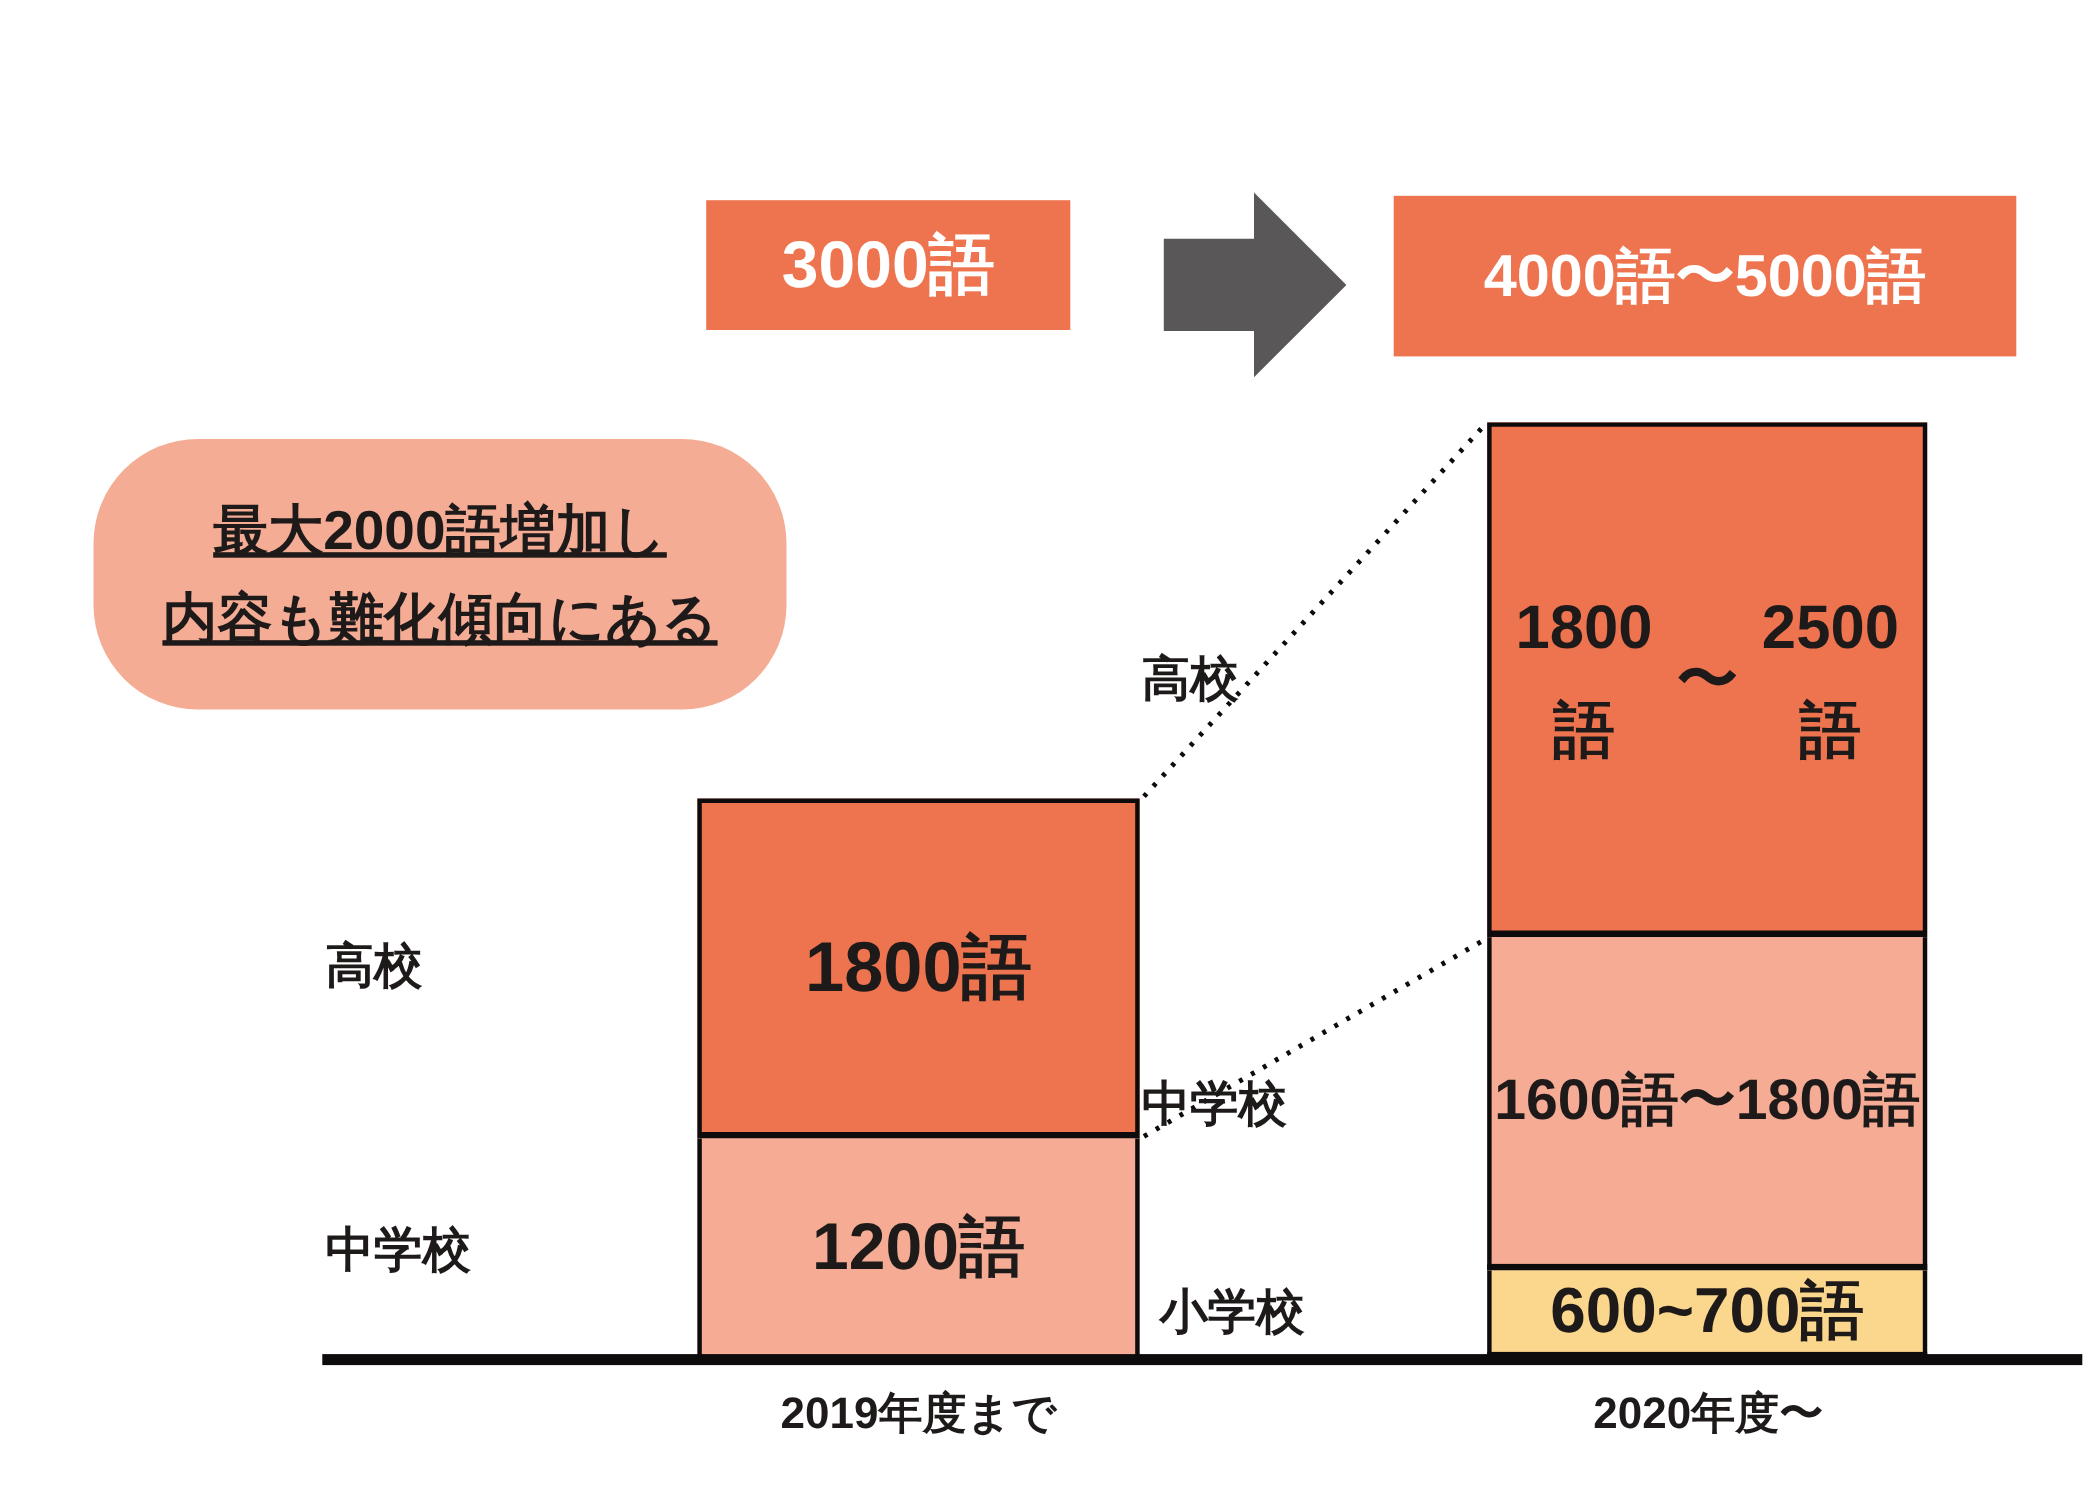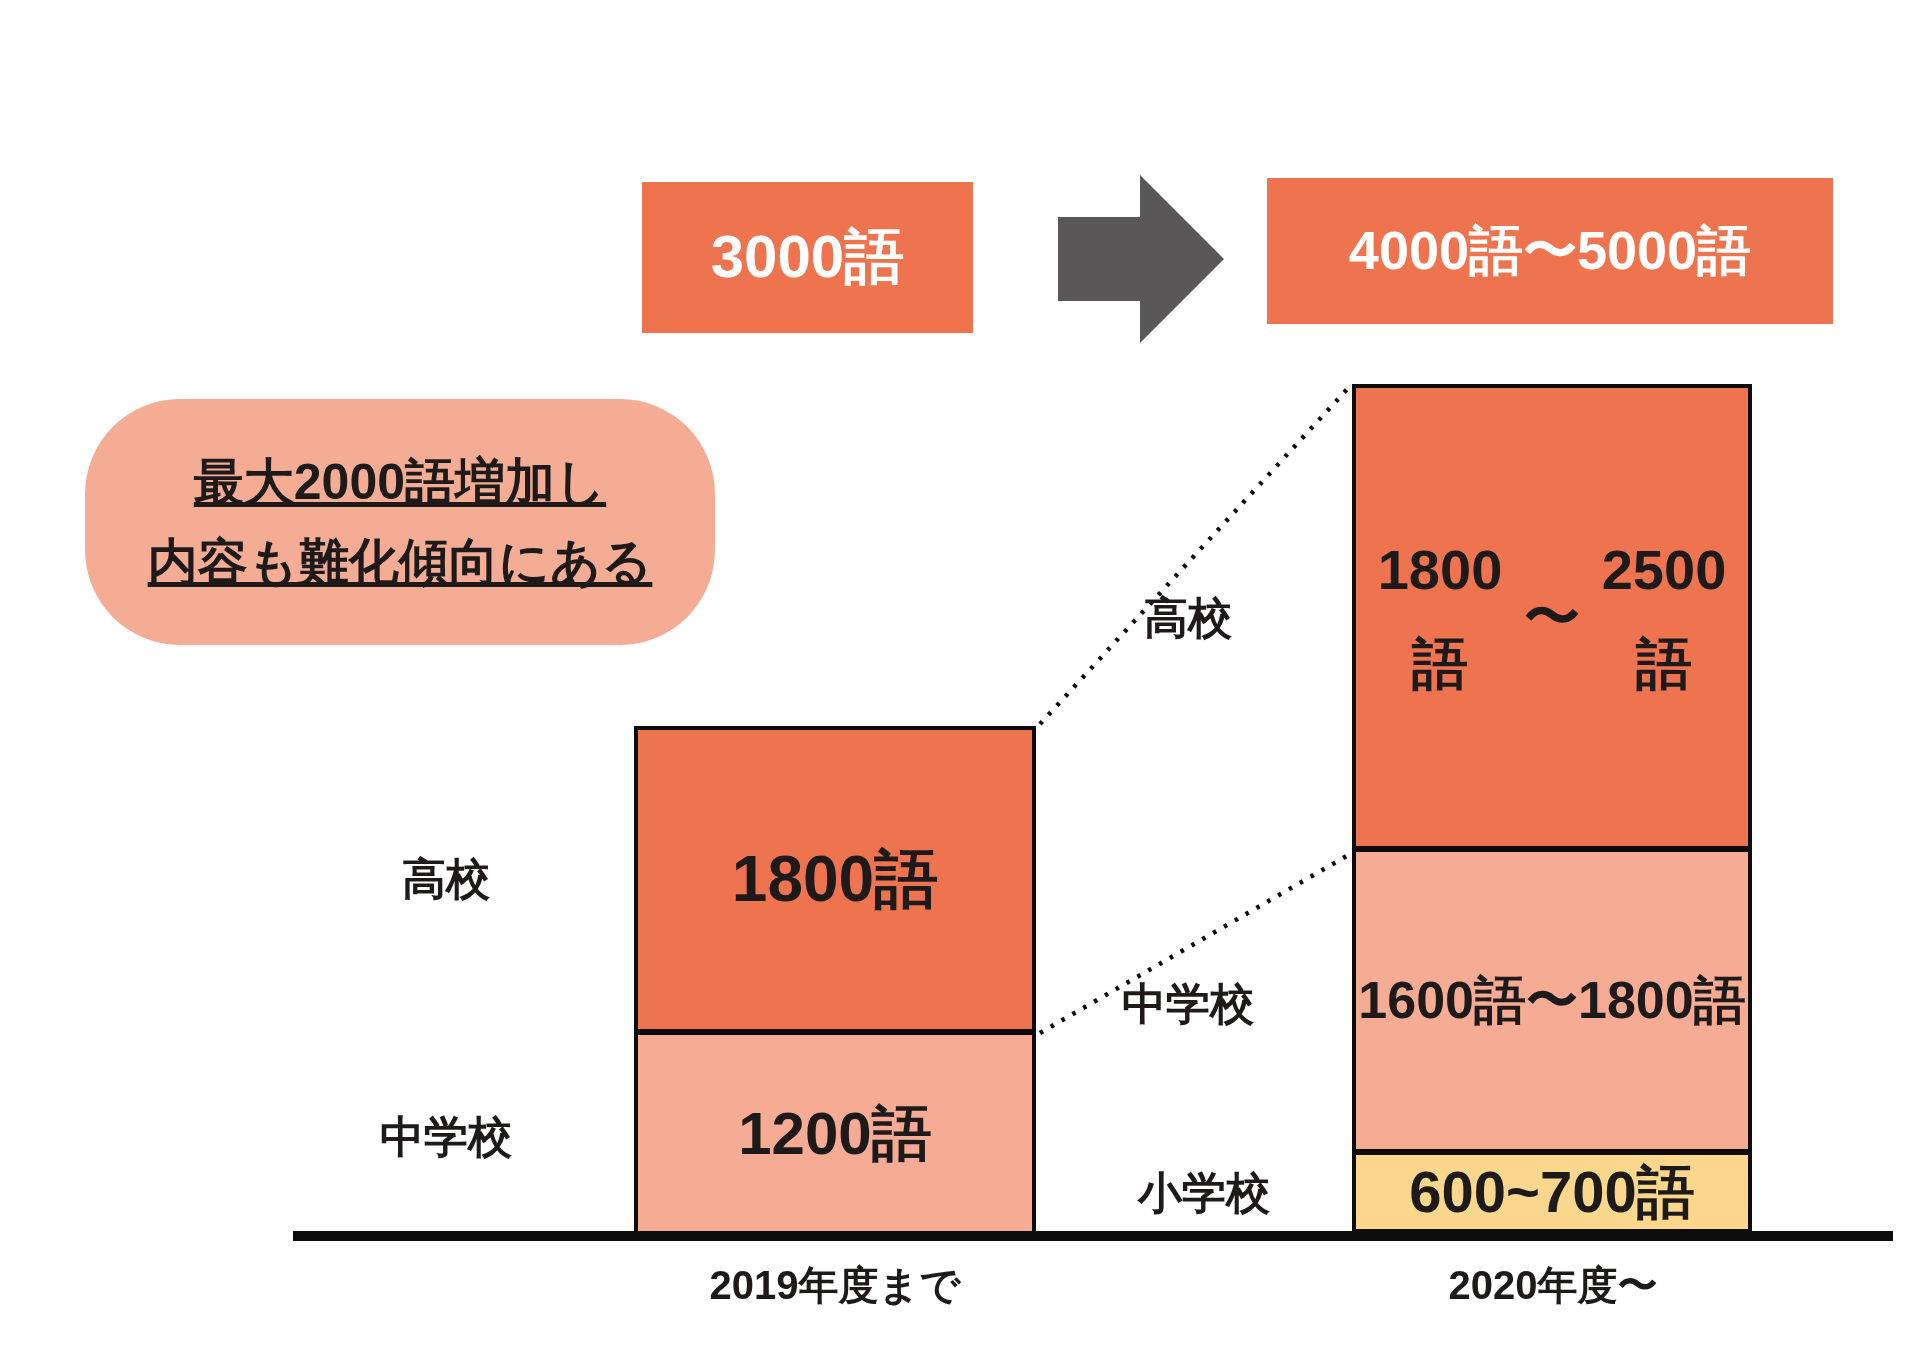--- a/index.html
+++ b/index.html
@@ -4,21 +4,21 @@
 <style>
   html,body{margin:0;padding:0;background:#ffffff;}
   .stage{
     position:relative;width:1909px;height:1350px;background:#ffffff;overflow:hidden;
     font-family:"Liberation Sans",sans-serif;font-weight:700;color:#1e1a1a;
   }
   .stage *{box-sizing:border-box;}
   .abs{position:absolute;}
   
   .banner{display:flex;align-items:center;justify-content:center;background:#EE744F;color:#ffffff;text-align:center;}
-  .banner-before{left:642px;top:182px;width:331px;height:151px;font-size:60px;}
+  .banner-before{left:642px;top:182px;width:331px;height:118px;font-size:60px;}
   .banner-after{left:1267px;top:178px;width:566px;height:146px;font-size:54px;align-items:center;}
   .arrow-wrap{left:1052px;top:172px;width:178px;height:174px;}
   
   .callout{
     left:85px;top:399px;width:630px;height:246px;background:#F5AC95;border-radius:95px;
     display:flex;flex-direction:column;align-items:center;justify-content:center;
     font-size:50px;line-height:80px;text-align:center;color:#1e1a1a;text-decoration:underline;
   }
   
   .seg{display:flex;flex-direction:row;align-items:center;justify-content:center;text-align:center;}
@@ -26,21 +26,21 @@
     border:4px solid #0d0b0b;border-bottom:6px solid #0d0b0b;font-size:64px;}
   .seg-l-mid{left:634px;top:1035px;width:402px;height:198px;background:#F5AB94;
     border:4px solid #0d0b0b;border-top:0;border-bottom:0;font-size:60px;}
   .seg-r-high{left:1352px;top:384px;width:400px;height:468px;background:#EE744F;
     border:4px solid #0d0b0b;border-bottom:6px solid #0d0b0b;font-size:56px;line-height:94px;}
   .seg-r-mid{left:1352px;top:852px;width:400px;height:303px;background:#F5AB94;
     border:4px solid #0d0b0b;border-top:0;border-bottom:6px solid #0d0b0b;font-size:52px;line-height:85px;}
   .seg-r-elem{left:1352px;top:1155px;width:400px;height:78px;background:#FAD78D;
     border:4px solid #0d0b0b;border-top:0;font-size:58px;line-height:70px;}
   
-  .side-label{width:300px;text-align:center;font-size:44px;line-height:46px;color:#1e1a1a;}
+  .side-label{width:300px;text-align:left;font-size:44px;line-height:46px;color:#1e1a1a;}
   .lbl-l-high{left:296px;top:856px;}
   .lbl-l-mid{left:296px;top:1114px;}
   .lbl-r-high{left:1038px;top:595px;}
   .lbl-r-mid{left:1038px;top:981px;}
   .lbl-r-elem{left:1054px;top:1170px;}
   
   .baseline{left:293px;top:1231px;width:1600px;height:10px;background:#0d0b0b;}
   .axis-label{top:1260px;width:402px;text-align:center;font-size:40px;line-height:50px;}
   .axis-left{left:634px;}
   .axis-right{left:1352px;}

